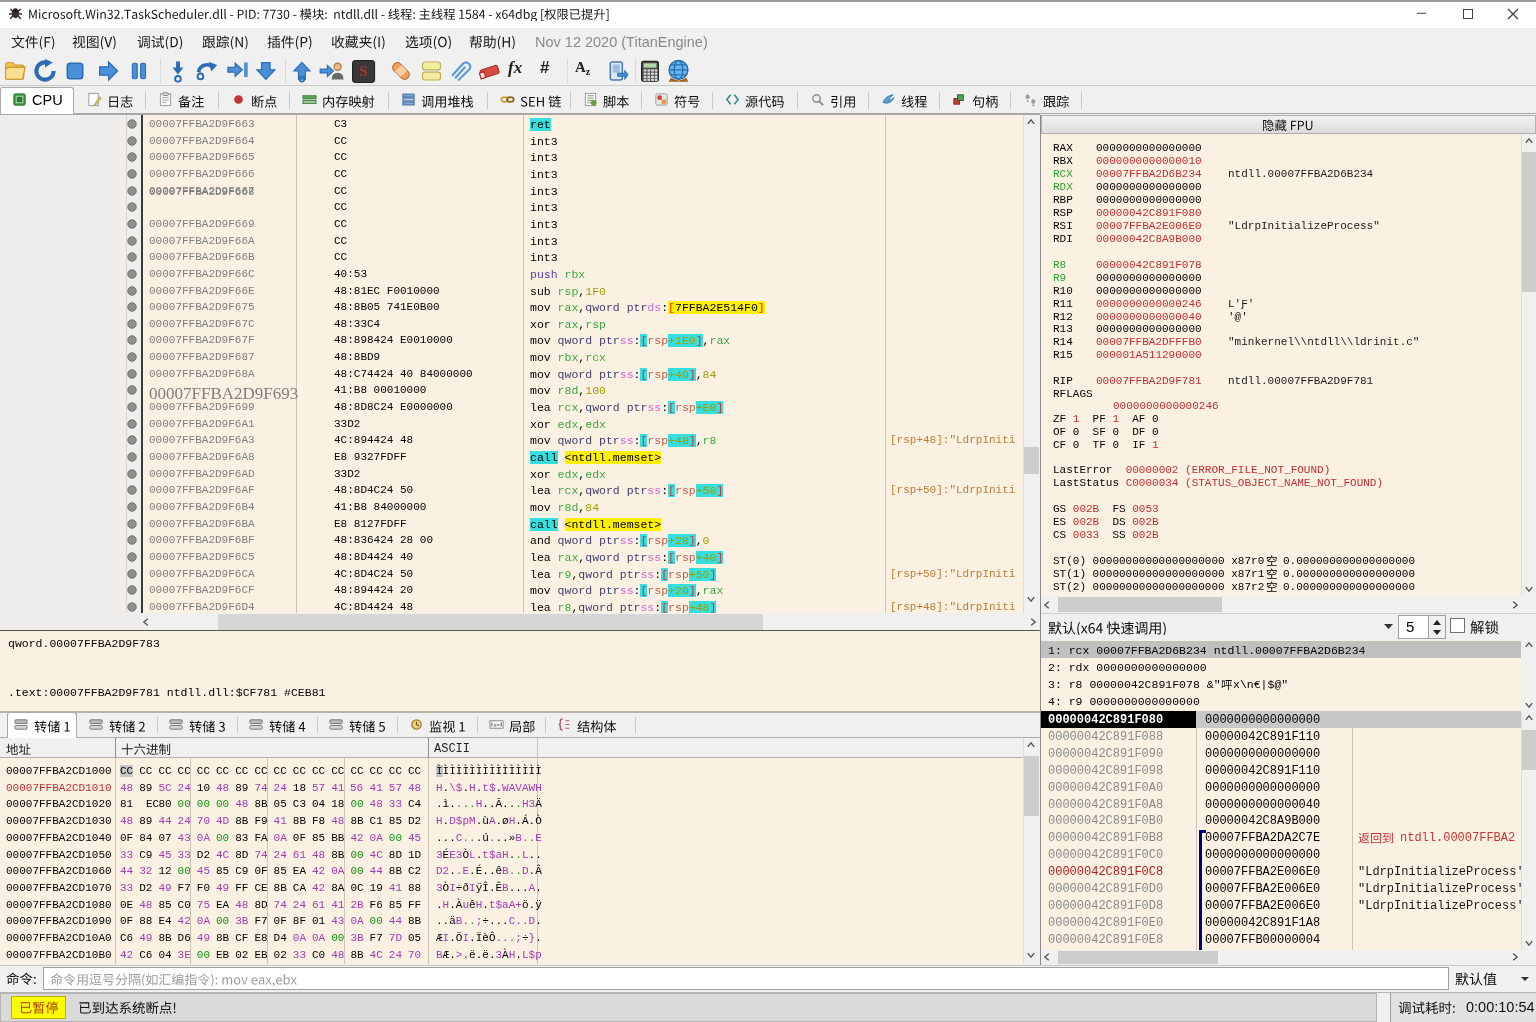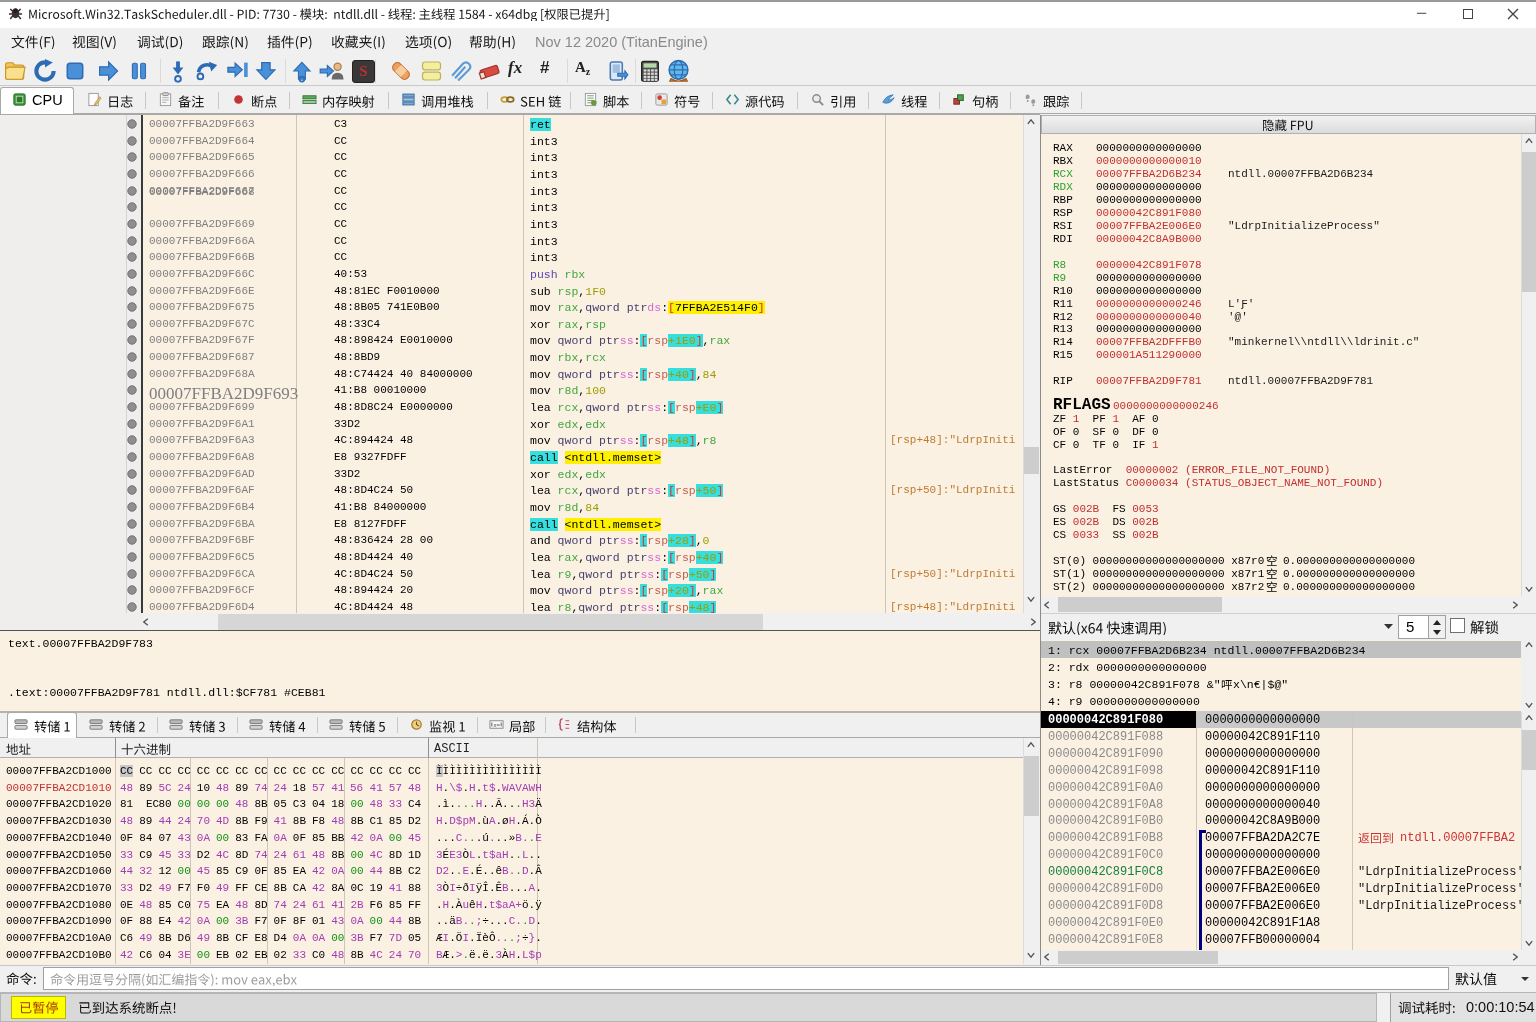--- a/index.html
+++ b/index.html
@@ -656,21 +656,21 @@
     <div style="position:absolute;left:143px;top:613px;width:897px;height:17px;background:#f0f0f0;"></div>
     <svg style="position:absolute;left:143px;top:618px;width:8px;height:8px;" viewBox="0 0 10 10">
       <polyline points="6,1 1,5 6,9" fill="none" stroke="#505050" stroke-width="1.6"></polyline>
     </svg>
     <svg style="position:absolute;left:1028px;top:618px;width:8px;height:8px;" viewBox="0 0 10 10">
       <polyline points="4,1 9,5 4,9" fill="none" stroke="#505050" stroke-width="1.6"></polyline>
     </svg>
     <div style="position:absolute;left:218px;top:614px;width:545px;height:16px;background:#d6d6d6;"></div>
     <div style="position:absolute;left:0px;top:630px;width:1040px;height:1px;background:#555;"></div>
     <div style="position:absolute;left:0px;top:631px;width:1040px;height:81px;background:#faf1e3;border-bottom:1px solid #b9b2a6;"></div>
-    <div class="fm" style="position:absolute;left:8px;top:637px;font-size:11.5px;line-height:normal;color:#000;white-space:pre;">text.00007FFBA2D9F783</div>
+    <div class="fm" style="position:absolute;left:8px;top:637px;font-size:11.5px;line-height:normal;color:#000;white-space:pre;">qword.00007FFBA2D9F783</div>
     <div class="fm" style="position:absolute;left:8px;top:686px;font-size:11.5px;line-height:normal;color:#000;white-space:pre;">.text:00007FFBA2D9F781 ntdll.dll:$CF781 #CEB81</div>
     <div style="position:absolute;left:1040px;top:115px;width:496px;height:597px;background:#faf1e3;"></div>
     <div style="position:absolute;left:1040px;top:115px;width:1px;height:597px;background:#8a8a8a;"></div>
     <div style="position:absolute;left:1041px;top:115px;width:495px;height:19px;background:linear-gradient(#f2f2f2,#dcdcdc);border:1px solid #b0b0b0;"></div>
     <svg style="position:absolute;left:1262.0px;top:119.0px;" width="51.6" height="13.0" viewBox="0 -880 4130 1040">
       <g transform="scale(1,-1)" fill="#111">
         <use href="#g98" x="0"></use>
         <use href="#g65" x="1000"></use>
         <use href="#g53" x="2224"></use>
         <use href="#g24" x="2776"></use>
@@ -710,21 +710,21 @@
     <div class="fm" style="position:absolute;left:1053px;top:323px;font-size:11px;line-height:normal;color:#000;white-space:pre;">R13</div>
     <div class="fm" style="position:absolute;left:1096px;top:323px;font-size:11px;line-height:normal;color:#000;white-space:pre;">0000000000000000</div>
     <div class="fm" style="position:absolute;left:1053px;top:336px;font-size:11px;line-height:normal;color:#000;white-space:pre;">R14</div>
     <div class="fm" style="position:absolute;left:1096px;top:336px;font-size:11px;line-height:normal;color:#c22f2f;white-space:pre;">00007FFBA2DFFFB0</div>
     <div class="fm" style="position:absolute;left:1228px;top:336px;font-size:11px;line-height:normal;color:#1a1a1a;white-space:pre;">"minkernel\\ntdll\\ldrinit.c"</div>
     <div class="fm" style="position:absolute;left:1053px;top:349px;font-size:11px;line-height:normal;color:#000;white-space:pre;">R15</div>
     <div class="fm" style="position:absolute;left:1096px;top:349px;font-size:11px;line-height:normal;color:#c22f2f;white-space:pre;">000001A511290000</div>
     <div class="fm" style="position:absolute;left:1053px;top:375px;font-size:11px;line-height:normal;color:#000;white-space:pre;">RIP</div>
     <div class="fm" style="position:absolute;left:1096px;top:375px;font-size:11px;line-height:normal;color:#c22f2f;white-space:pre;">00007FFBA2D9F781</div>
     <div class="fm" style="position:absolute;left:1228px;top:375px;font-size:11px;line-height:normal;color:#1a1a1a;white-space:pre;">ntdll.00007FFBA2D9F781</div>
-    <div class="fm" style="position:absolute;left:1053px;top:396px;font-size:16px;line-height:normal;color:#000;white-space:pre;font-weight:bold;">RFLAGS</div>
+    <div class="fm" style="position:absolute;left:1053px;top:388px;font-size:11px;line-height:normal;color:#000;white-space:pre;">RFLAGS</div>
     <div class="fm" style="position:absolute;left:1113px;top:400px;font-size:11px;line-height:normal;color:#c22f2f;white-space:pre;">0000000000000246</div>
     <div class="fm" style="position:absolute;left:1053px;top:413px;font-size:11px;line-height:normal;color:#000;white-space:pre;">ZF <span style="color:#c22f2f">1</span>  PF <span style="color:#c22f2f">1</span>  AF 0</div>
     <div class="fm" style="position:absolute;left:1053px;top:426px;font-size:11px;line-height:normal;color:#000;white-space:pre;">OF 0  SF 0  DF 0</div>
     <div class="fm" style="position:absolute;left:1053px;top:439px;font-size:11px;line-height:normal;color:#000;white-space:pre;">CF 0  TF 0  IF <span style="color:#c22f2f">1</span></div>
     <div class="fm" style="position:absolute;left:1053px;top:464px;font-size:11px;line-height:normal;color:#000;white-space:pre;">LastError  <span style="color:#c22f2f">00000002 (ERROR_FILE_NOT_FOUND)</span></div>
     <div class="fm" style="position:absolute;left:1053px;top:477px;font-size:11px;line-height:normal;color:#000;white-space:pre;">LastStatus <span style="color:#c22f2f">C0000034 (STATUS_OBJECT_NAME_NOT_FOUND)</span></div>
     <div class="fm" style="position:absolute;left:1053px;top:503px;font-size:11px;line-height:normal;color:#000;white-space:pre;">GS <span style="color:#c22f2f">002B</span>  FS <span style="color:#c22f2f">0053</span></div>
     <div class="fm" style="position:absolute;left:1053px;top:516px;font-size:11px;line-height:normal;color:#000;white-space:pre;">ES <span style="color:#c22f2f">002B</span>  DS <span style="color:#c22f2f">002B</span></div>
     <div class="fm" style="position:absolute;left:1053px;top:529px;font-size:11px;line-height:normal;color:#000;white-space:pre;">CS <span style="color:#c22f2f">0033</span>  SS <span style="color:#c22f2f">002B</span></div>
     <div class="fm" style="position:absolute;left:1053px;top:555px;font-size:11px;line-height:normal;color:#000;white-space:pre;">ST(0) 00000000000000000000 x87r0</div>
@@ -1187,21 +1187,21 @@
     <svg style="position:absolute;left:1358.0px;top:831.7px;" width="36.0" height="12.5" viewBox="0 -880 3000 1040">
       <g transform="scale(1,-1)" fill="#cc3333">
         <use href="#g122" x="0"></use>
         <use href="#g123" x="1000"></use>
         <use href="#g124" x="2000"></use>
       </g>
     </svg>
     <div class="fm" style="position:absolute;left:1400px;top:831.3px;font-size:12px;line-height:normal;color:#cc3333;white-space:pre;">ntdll.00007FFBA2</div>
     <div class="fm" style="position:absolute;left:1048px;top:848.2px;font-size:12px;line-height:normal;color:#8a8a8a;white-space:pre;">00000042C891F0C0</div>
     <div class="fm" style="position:absolute;left:1205px;top:848.2px;font-size:12px;line-height:normal;color:#000;white-space:pre;">0000000000000000</div>
-    <div class="fm" style="position:absolute;left:1048px;top:865.1px;font-size:12px;line-height:normal;color:#15803d;white-space:pre;">00000042C891F0C8</div>
+    <div class="fm" style="position:absolute;left:1048px;top:865.1px;font-size:12px;line-height:normal;color:#b91c1c;white-space:pre;">00000042C891F0C8</div>
     <div class="fm" style="position:absolute;left:1205px;top:865.1px;font-size:12px;line-height:normal;color:#000;white-space:pre;">00007FFBA2E006E0</div>
     <div class="fm" style="position:absolute;left:1358px;top:865.1px;font-size:12px;line-height:normal;color:#1a1a1a;white-space:pre;width:163px;overflow:hidden;">"LdrpInitializeProcess'</div>
     <div class="fm" style="position:absolute;left:1048px;top:882.0px;font-size:12px;line-height:normal;color:#8a8a8a;white-space:pre;">00000042C891F0D0</div>
     <div class="fm" style="position:absolute;left:1205px;top:882.0px;font-size:12px;line-height:normal;color:#000;white-space:pre;">00007FFBA2E006E0</div>
     <div class="fm" style="position:absolute;left:1358px;top:882.0px;font-size:12px;line-height:normal;color:#1a1a1a;white-space:pre;width:163px;overflow:hidden;">"LdrpInitializeProcess'</div>
     <div class="fm" style="position:absolute;left:1048px;top:898.9px;font-size:12px;line-height:normal;color:#8a8a8a;white-space:pre;">00000042C891F0D8</div>
     <div class="fm" style="position:absolute;left:1205px;top:898.9px;font-size:12px;line-height:normal;color:#000;white-space:pre;">00007FFBA2E006E0</div>
     <div class="fm" style="position:absolute;left:1358px;top:898.9px;font-size:12px;line-height:normal;color:#1a1a1a;white-space:pre;width:163px;overflow:hidden;">"LdrpInitializeProcess'</div>
     <div class="fm" style="position:absolute;left:1048px;top:915.8px;font-size:12px;line-height:normal;color:#8a8a8a;white-space:pre;">00000042C891F0E0</div>
     <div class="fm" style="position:absolute;left:1205px;top:915.8px;font-size:12px;line-height:normal;color:#000;white-space:pre;">00000042C891F1A8</div>

